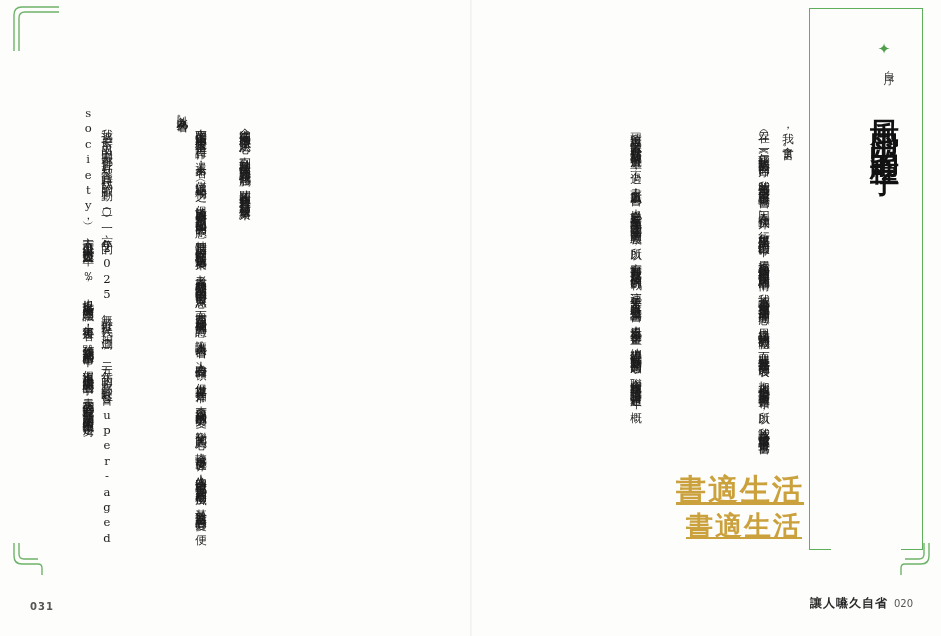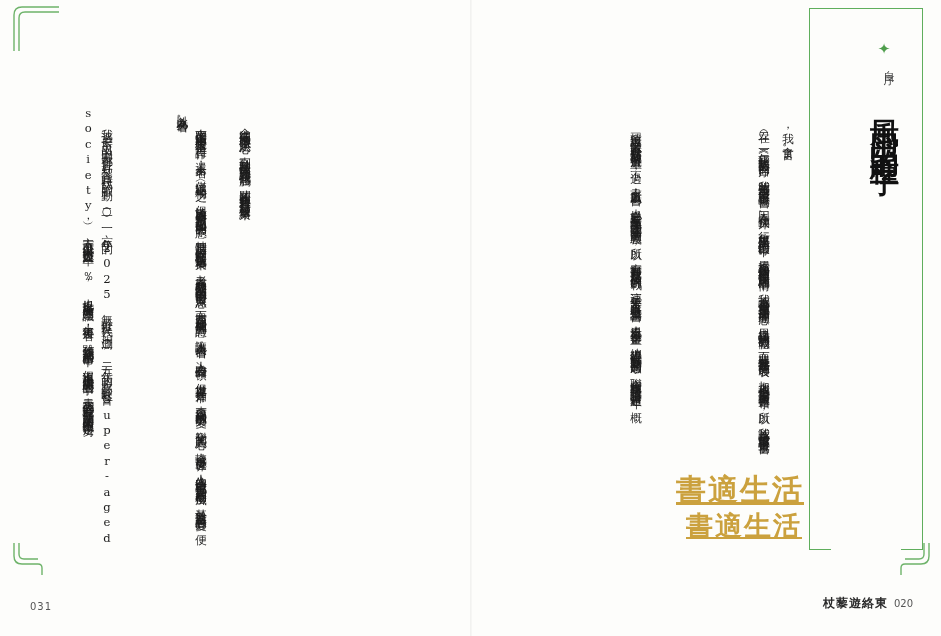--- a/index.html
+++ b/index.html
@@ -178,20 +178,21 @@
     color: #555;
   }
   .footer-left {
     position: absolute;
     left: 30px;
     bottom: 24px;
     font-family: "DejaVu Sans", "Liberation Sans", sans-serif;
     font-size: 10px;
     color: #555;
     letter-spacing: 1px;
+    font-weight: bold;
   }
 </style>
 </head>
 <body>
 
 <div class="page">
 
   <div class="spine"></div>
 
   <svg class="orn orn-tl" width="52" height="46" viewBox="0 0 52 46">
@@ -217,21 +218,21 @@
 
     <div class="chapter-title">風雨中的種子</div>
 
     <div class="vcol indent-1" style="right:144px; top:110px; height:300px; width:16px;">我，食言了。</div>
 
     <div class="vcol indent-1" style="right:168px; top:110px; height:420px; width:110px;">在二○二一年《解鎖無齡》的自序，我明確表示自己應該不再寫書，因為在臨床、行政與學研工作的忙碌中，累積寫書的情緒條件很困難的事情。我認為寫書是完整傳遞作者的理念、思緒與情感的載體，而非單純彙整過往的發表。加上我也不愛寫健康衛教書籍，所以，我認為自己應該不會再寫書了。</div>
 
     <div class="vcol indent-1" style="right:296px; top:110px; height:420px; width:110px;">韓愈追求「文以載道」有點過於執著與沉重。不過，書之所以為書，也必定是有要隨萬字才能闡述清楚的意義，所以，寫書對我而言是極大的挑戰。這些年來一直有出版社邀請寫書，也看過幾份企畫，總覺得沒有觸動寫書的念頭。聯合報團隊與我討論出書超過一年，概</div>
 
     <div class="footer-right">
-      <span class="book">杖藜遊絡東</span>
+      <span class="book">讓人嚥久自省</span>
       <span class="pageno">020</span>
     </div>
   </div>
 
   <div class="left-page">
 
     <div class="vcol indent-1" style="left:212px; top:106px; height:420px; width:42px;">念往返間總難以下定決心，直到診間幾位病患帶給我些感觸，才開始收集資料撰寫《杖藜遊絡東》。</div>
 
     <div class="vcol indent-1" style="left:120px; top:106px; height:420px; width:90px;">南宋僧侶志南終生只留下一首詩作，還未命名，僅以〈絕句〉稱之，但淡雅的春日景致幻化出深切的韻意，特別是詩中的「杖藜扶我過橋東」。老人與藜杖間依附關係的轉念引人深思，而杏花雨和楊柳風的詩意，讓人嚥久自省。人心雖有因頓、但世界運行如常；杏花與楊柳的美不變，變化的是人心。轉念感受世界，人生的逆境或也可如宜人的楊柳風。基於對這首詩的喜愛，便以此為書名。</div>
 

